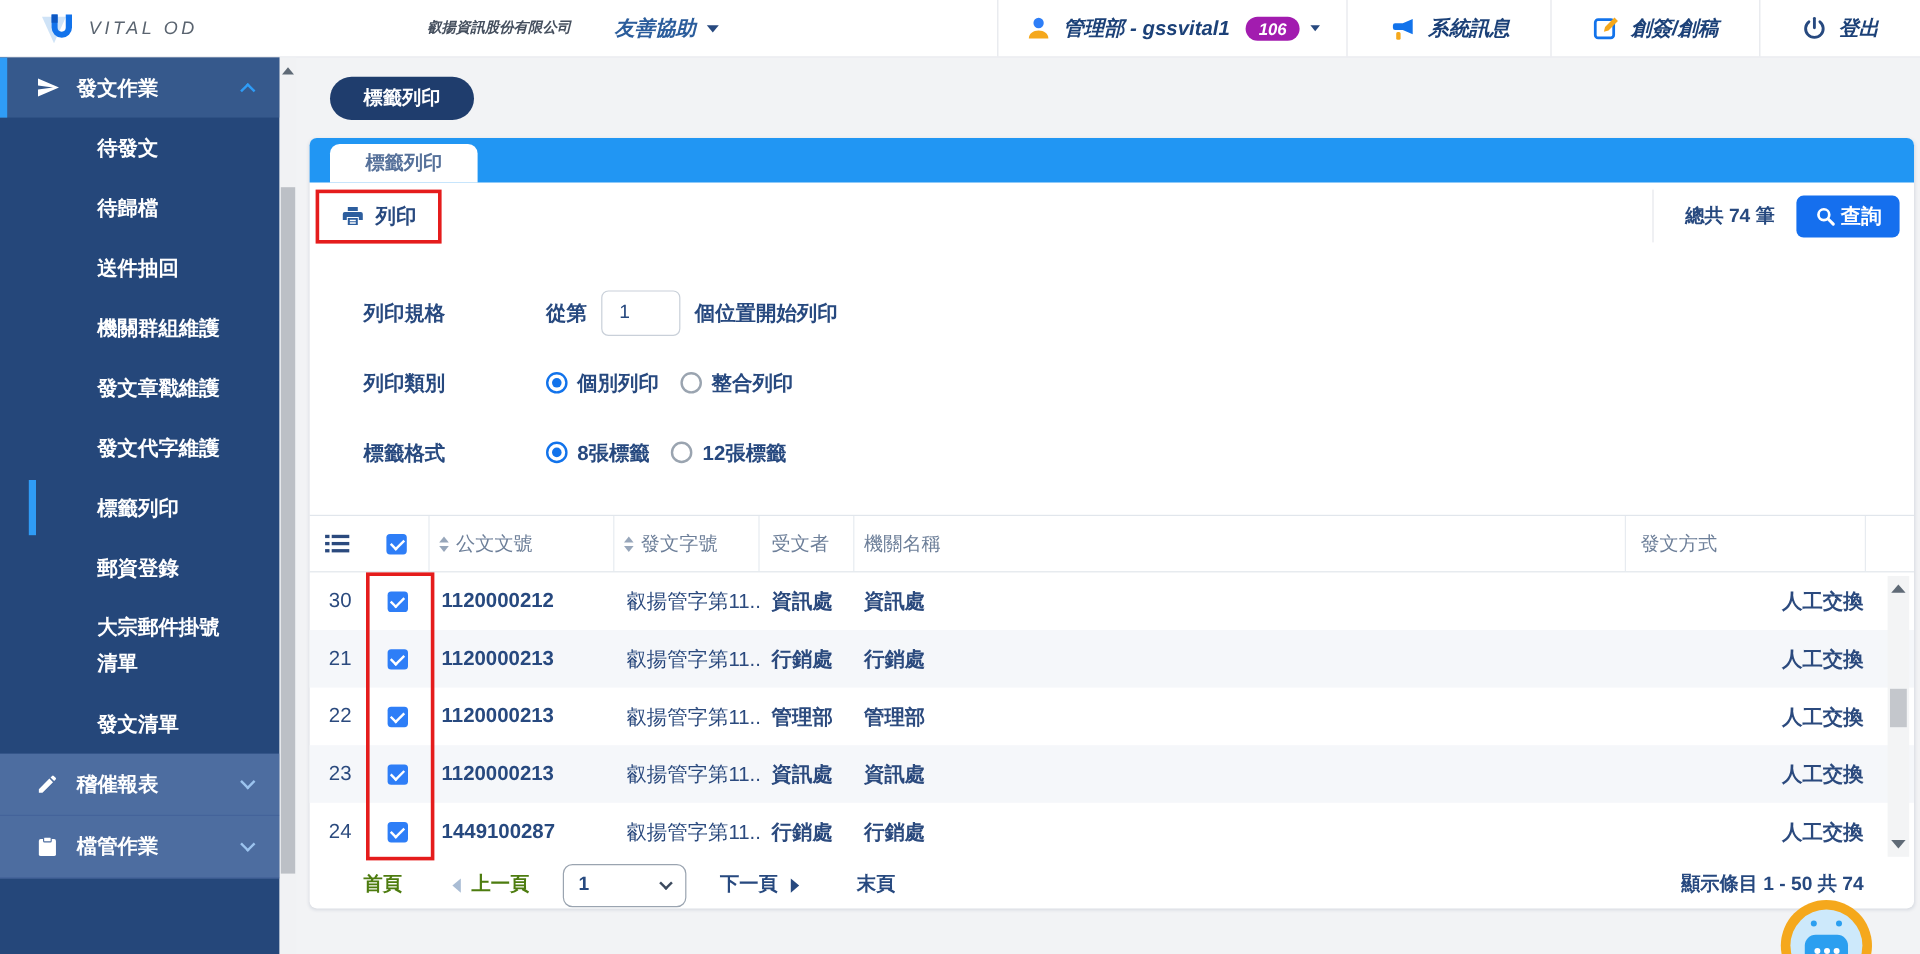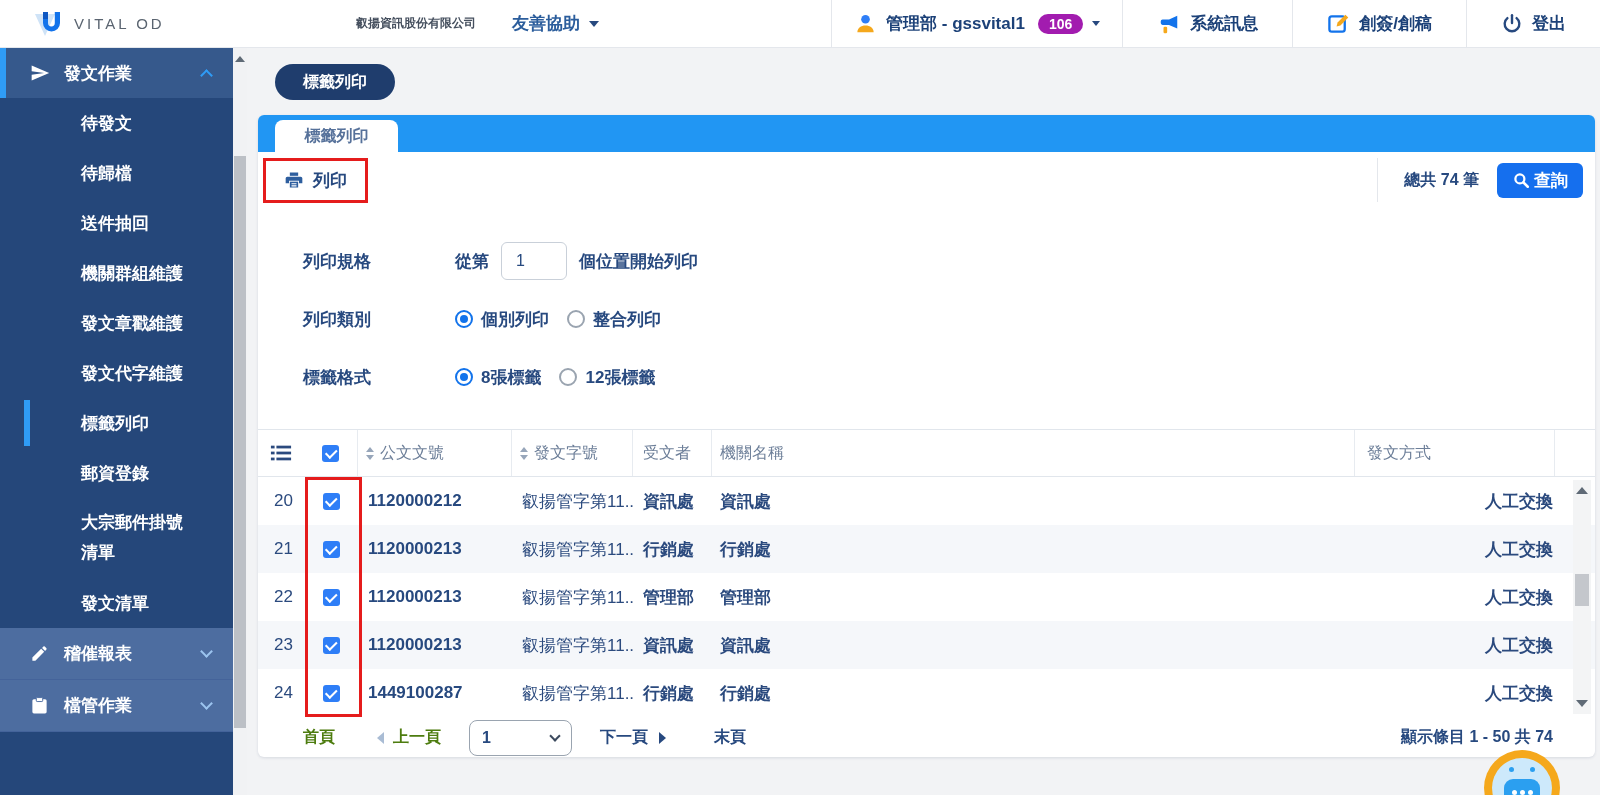--- a/index.html
+++ b/index.html
@@ -1,20 +1,20 @@
 <!DOCTYPE html>
 <html><head>
 <meta charset="utf-8">
 <style>
   * { margin:0; padding:0; box-sizing:border-box; }
   html,body { width:1600px; height:795px; overflow:hidden; }
   body { font-family:"Liberation Sans","DejaVu Sans",sans-serif; background:#f2f3f5; color:#27497f; }
 
   
-  .topbar { display:flex; align-items:stretch; height:48px; background:#fff; border-bottom:1px solid #e4e7ec; }
+  .topbar { display:flex; align-items:stretch; height:48px; background:#fff; border-bottom:1px solid #e4e7ec;font-style:italic; }
   .brand { display:flex; align-items:center; gap:10px; padding-left:34px; width:330px; }
   .brand .logo-text { font-size:15px; letter-spacing:3px; color:#5a6470; font-weight:500; }
   .company { display:flex; align-items:center; font-size:12px; color:#454f5e; font-weight:600;margin-left:26px; }
   .help { display:flex; align-items:center; gap:9px; margin-left:36px; color:#2b5d9c; font-weight:700; font-size:17px; cursor:pointer; }
   .spacer { flex:1; }
   .hgroup { display:flex; align-items:center; border-left:1px solid #e4e7ec; padding:0 34px; gap:9px;
             font-size:17px; font-weight:700; color:#1c4178; cursor:pointer; }
   .hgroup.user { padding:0 22px; border-left:1px solid #e4e7ec; }
   .badge { background:#a21caf; color:#fff; font-size:14px; font-weight:700; border-radius:12px; padding:2px 11px; margin-left:4px; }
   .tri-down { width:0; height:0; border-left:5px solid transparent; border-right:5px solid transparent; border-top:6px solid #27497f; }
@@ -373,21 +373,21 @@
             <span>機關名稱</span>
           </div>
           <div class="th c-meth bordR">
             <span>發文方式</span>
           </div>
           <div class="th c-gut"></div>
         </div>
 
         <div class="tbody">
           <div class="tr">
-            <span class="td-seq">20</span>
+            <span class="td-seq">30</span>
             <span class="td-cb">
                 <span class="cb"></span>
               </span>
             <span class="td-doc">1120000212</span>
             <span class="td-send">叡揚管字第11...</span>
             <span class="td-recv">資訊處</span>
             <span class="td-org">資訊處</span>
             <span class="td-meth">人工交換</span>
             <span class="td-gut"></span>
           </div>

